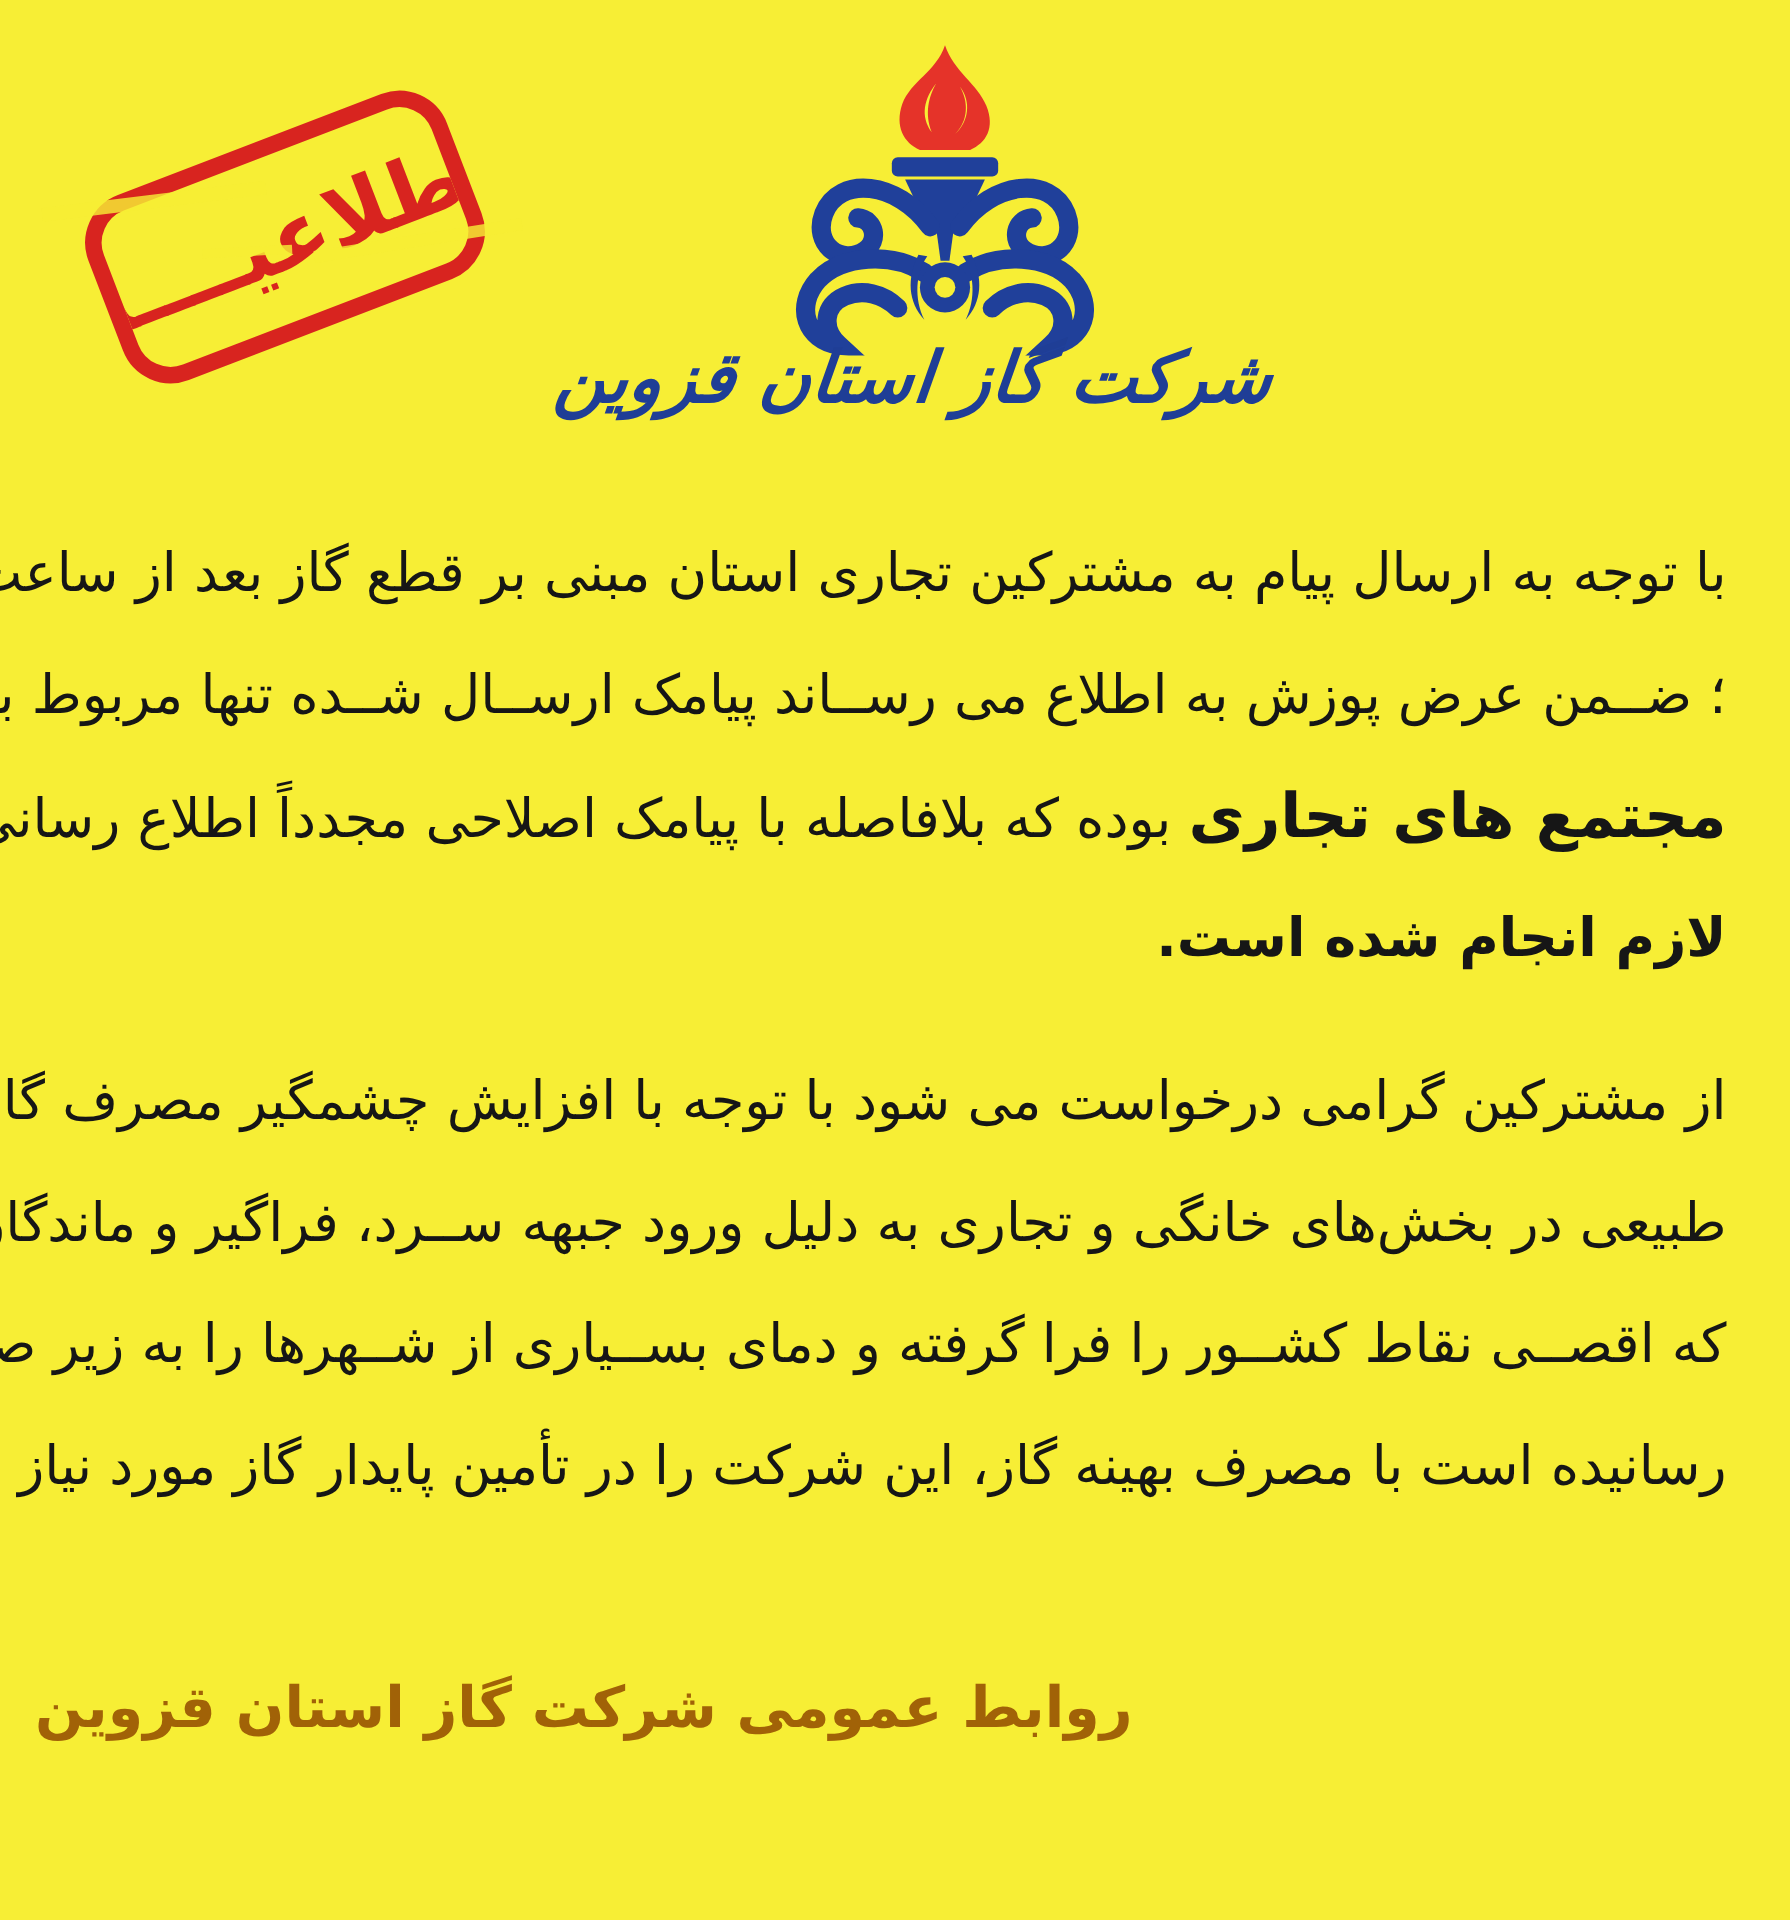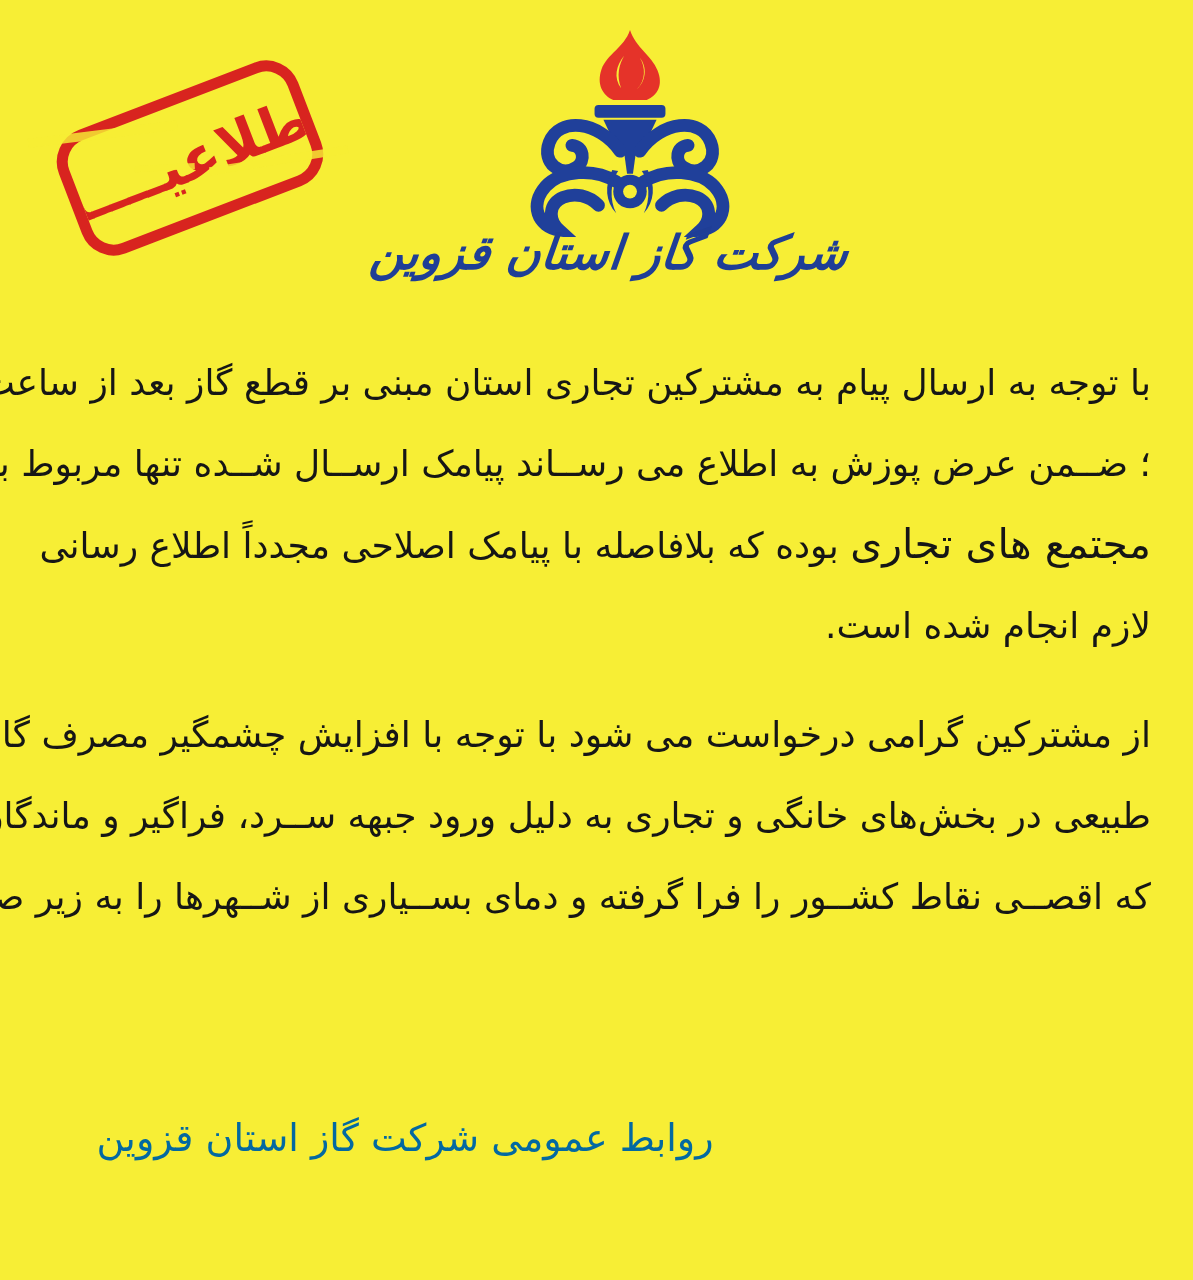--- a/index.html
+++ b/index.html
@@ -80,37 +80,38 @@
     line-height: 81px;
     height: 81px;
     white-space: nowrap;
     text-align: justify;
     text-align-last: justify;
     text-justify: inter-word;
   }
   .line.end {
     text-align: left;
     text-align-last: right;
+    font-weight: bold;
   }
   .line.indent { padding-left: 0; padding-right: 56px; }
   .bold-phrase {
-    font-weight: 400;
+    font-weight: 700;
     font-size: 41px;
   }
 
   
   .footer {
     position: absolute;
     left: 55px; top: 1116px;
     width: 700px;
     direction: rtl;
     text-align: center;
     font-size: 38px;
-    font-weight: normal;
-    color: #0369a1;
+    font-weight: bold;
+    color: #a16207;
     white-space: nowrap;
   }
 </style>
 </head>
 <body>
 
 <div class="stamp-wrap">
   <div class="stamp-box">
     <span class="stamp-text">اطلاعیــــه</span>
     <span class="streak s3"></span>
@@ -152,16 +153,17 @@
   <div class="para">
     <div class="line">با توجه به ارسال پیام به مشترکین تجاری استان مبنی بر قطع گاز بعد از ساعت ۱۸</div>
     <div class="line">؛ ضــمن عرض پوزش به اطلاع می رســاند پیامک ارســال شــده تنها مربوط به</div>
     <div class="line"><span class="bold-phrase">مجتمع های تجاری</span><span> بوده که بلافاصله با پیامک اصلاحی مجدداً اطلاع رسانی</span></div>
     <div class="line end">لازم انجام شده است.</div>
   </div>
   <div class="para">
     <div class="line">از مشترکین گرامی درخواست می شود با توجه با افزایش چشمگیر مصرف گاز</div>
     <div class="line">طبیعی در بخش‌های خانگی و تجاری به دلیل ورود جبهه ســرد، فراگیر و ماندگار</div>
     <div class="line">که اقصــی نقاط کشــور را فرا گرفته و دمای بســیاری از شــهرها را به زیر صــفر</div>
+    <div class="line">رسانیده است با مصرف بهینه گاز، این شرکت را در تأمین پایدار گاز مورد نیاز</div>
   </div>
 </div>
 
 <div class="footer">روابط عمومی شرکت گاز استان قزوین</div>
 
 </body></html>

